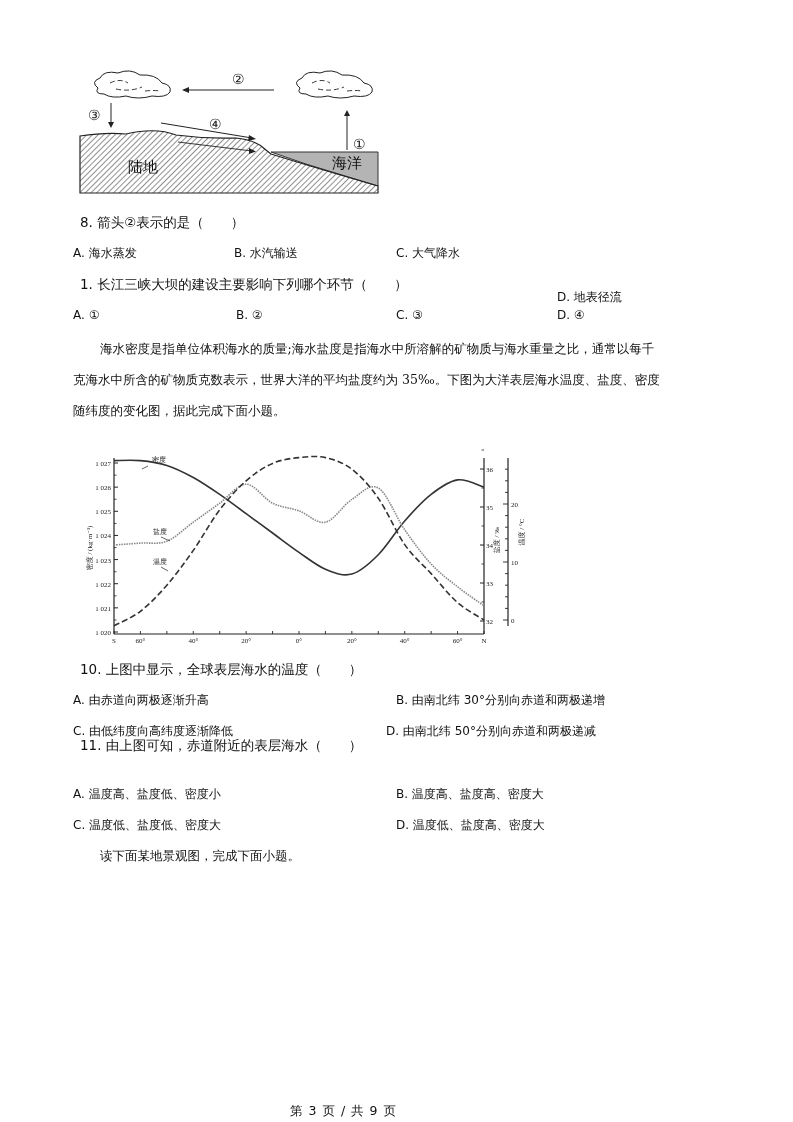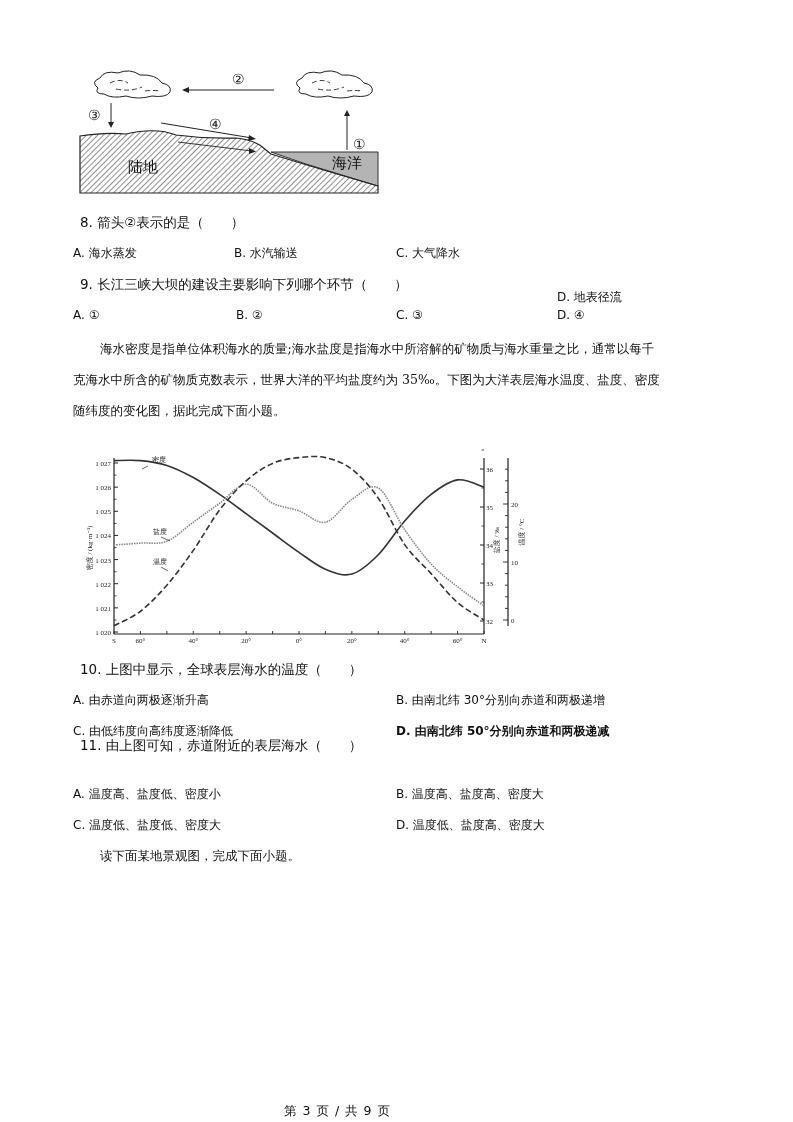--- a/index.html
+++ b/index.html
@@ -66,21 +66,21 @@
     <text x="256" y="108" font-size="15" fill="#111" font-family="DejaVu Sans, sans-serif">海洋</text>
   </svg>
 </div>
 
 <div class="abs q" style="left:73px; top:213px;">8. 箭头②表示的是（　　）</div>
 <div class="opt" style="left:73px; top:244px;">A. 海水蒸发</div>
 <div class="opt" style="left:234px; top:244px;">B. 水汽输送</div>
 <div class="opt" style="left:396px; top:244px;">C. 大气降水</div>
 <div class="opt" style="left:557px; top:244px;margin-top:44px;">D. 地表径流</div>
 
-<div class="abs q" style="left:73px; top:275px;">9. 长江三峡大坝的建设主要影响下列哪个环节（　　）</div>
+<div class="abs q" style="left:73px; top:275px;">1. 长江三峡大坝的建设主要影响下列哪个环节（　　）</div>
 <div class="opt" style="left:73px; top:306px;">A. ①</div>
 <div class="opt" style="left:236px; top:306px;">B. ②</div>
 <div class="opt" style="left:396px; top:306px;">C. ③</div>
 <div class="opt" style="left:557px; top:306px;">D. ④</div>
 
 <div class="abs para" style="left:100px; top:333px; white-space:nowrap;">海水密度是指单位体积海水的质量;海水盐度是指海水中所溶解的矿物质与海水重量之比，通常以每千</div>
 <div class="abs para" style="left:73px; top:364px; white-space:nowrap;">克海水中所含的矿物质克数表示，世界大洋的平均盐度约为 35‰。下图为大洋表层海水温度、盐度、密度</div>
 <div class="abs para" style="left:73px; top:395px; white-space:nowrap;">随纬度的变化图，据此完成下面小题。</div>
 
 <div class="abs" style="left:0; top:0; width:793px; height:660px; pointer-events:none;">
@@ -180,23 +180,23 @@
       <text x="153" y="534" font-size="7" fill="#222">盐度</text>
       <line x1="161" y1="567" x2="168" y2="571" stroke="#222" stroke-width="0.7"></line>
       <text x="153" y="564" font-size="7" fill="#222">温度</text>
     </svg>
 </div>
 
 <div class="abs q" style="left:73px; top:660px;">10. 上图中显示，全球表层海水的温度（　　）</div>
 <div class="opt" style="left:73px; top:691px;">A. 由赤道向两极逐渐升高</div>
 <div class="opt" style="left:396px; top:691px;">B. 由南北纬 30°分别向赤道和两极递增</div>
 <div class="opt" style="left:73px; top:722px;">C. 由低纬度向高纬度逐渐降低</div>
-<div class="opt" style="left:396px; top:722px;font-weight:bold;">D. 由南北纬 50°分别向赤道和两极递减</div>
+<div class="opt" style="left:386px; top:722px;">D. 由南北纬 50°分别向赤道和两极递减</div>
 
 <div class="abs q" style="left:73px; top:736px;">11. 由上图可知，赤道附近的表层海水（　　）</div>
 <div class="opt" style="left:73px; top:785px;">A. 温度高、盐度低、密度小</div>
 <div class="opt" style="left:396px; top:785px;">B. 温度高、盐度高、密度大</div>
 <div class="opt" style="left:73px; top:816px;">C. 温度低、盐度低、密度大</div>
 <div class="opt" style="left:396px; top:816px;">D. 温度低、盐度高、密度大</div>
 
 <div class="abs para" style="left:100px; top:840px; white-space:nowrap;text-align:center;">读下面某地景观图，完成下面小题。</div>
 
-<div class="abs footer" style="left:10px; width:633px; top:1103px; text-align:center;padding-left:11px;">第 3 页 / 共 9 页</div>
+<div class="abs footer" style="left:16px; width:633px; top:1103px; text-align:center;padding-left:11px;">第 3 页 / 共 9 页</div>
 
 </body></html>

